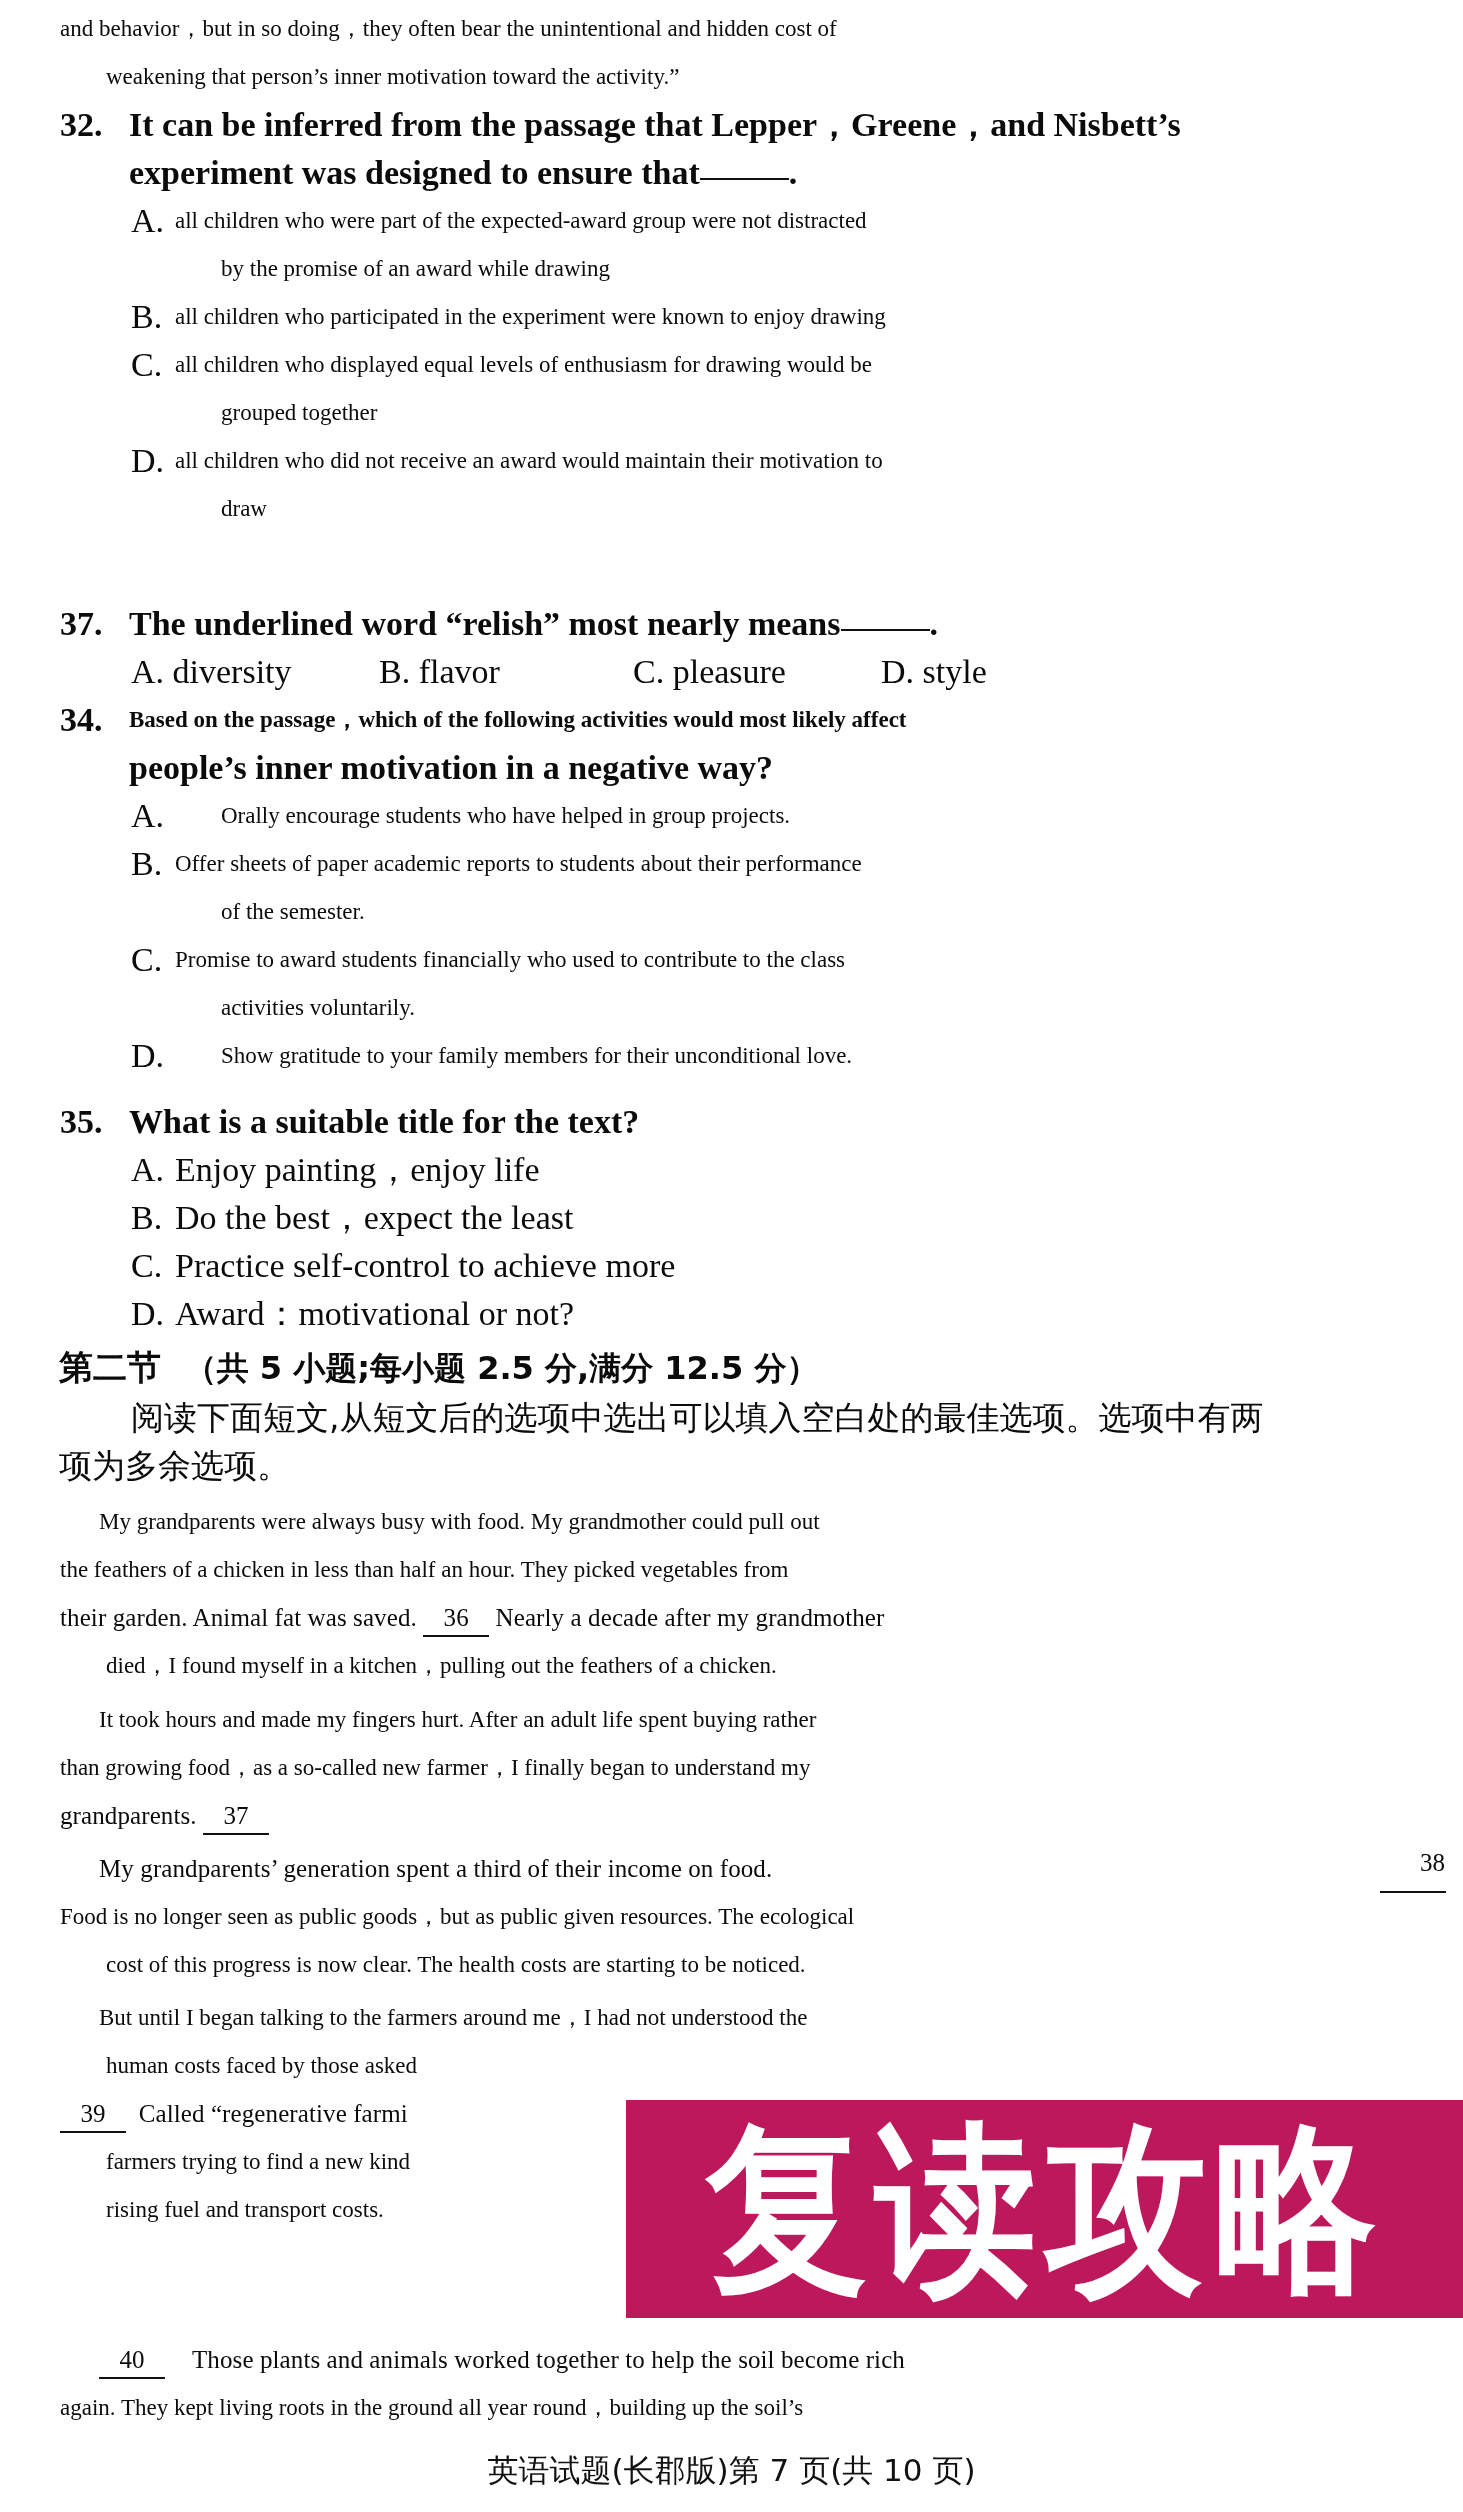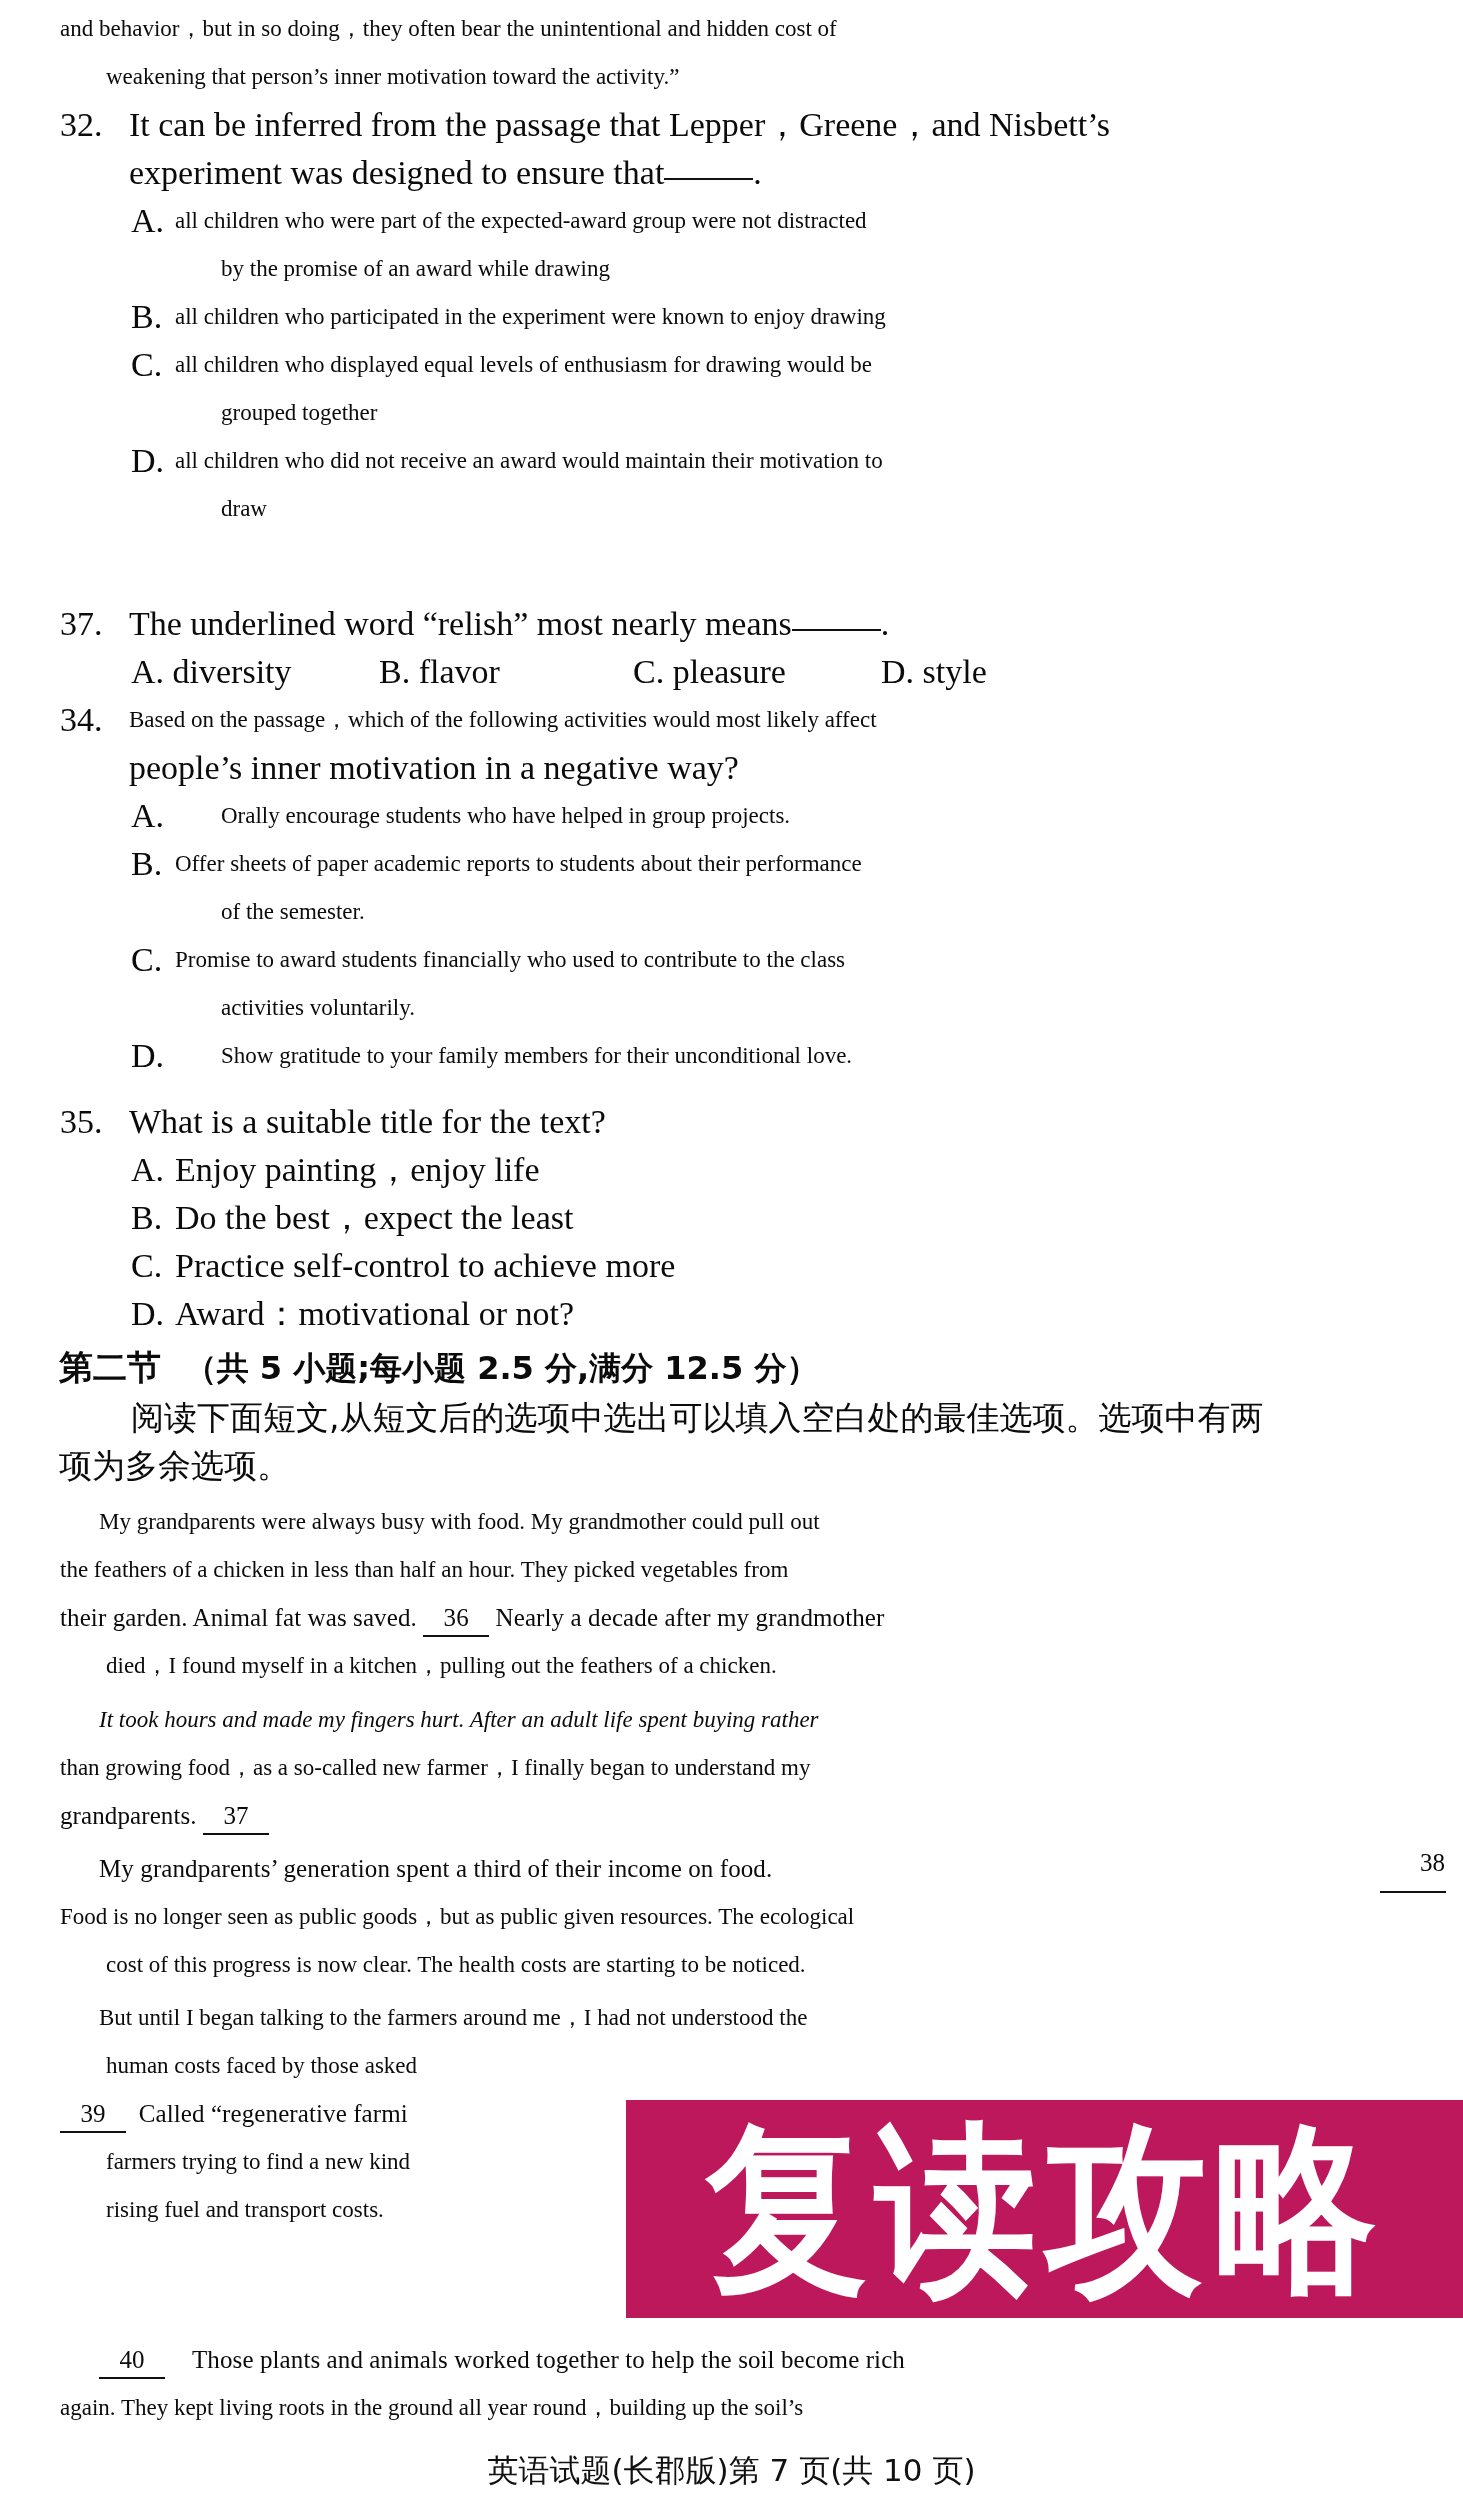--- a/index.html
+++ b/index.html
@@ -43,20 +43,21 @@
   }
   .jline.nostretch { justify-content: flex-start; margin-left: 46px; }
   .jline > span { white-space: pre; }
 
   
   .q {
     display: flex;
     width: 1386px;
     font-size: 34px;
     line-height: 48px;
+    font-weight: bold;
   }
   .q-num {
     flex: 0 0 69px;
     white-space: pre;
   }
   .q-body { flex: 1 1 auto; }
 
   
   .opt {
     display: flex;
@@ -357,21 +358,21 @@
       <span>their garden. Animal fat was saved.</span>
       <span class="numblank">36</span>
       <span>Nearly a decade after my grandmother</span>
     </div>
     <div class="jline nostretch">
       <span>died，I found myself in a kitchen，pulling out the feathers of a chicken.</span>
     </div>
   </div>
 
   <div class="abs" style="top:1696px;">
-    <div class="jline" style="text-indent:39px;font-style:italic;">
+    <div class="jline" style="text-indent:39px;">
       <span>It took hours and made my fingers hurt. After an adult life spent buying rather</span>
     </div>
     <div class="jline">
       <span>than growing food，as a so-called new farmer，I finally began to understand my</span>
     </div>
     <div class="line">
       <span>grandparents.</span>
       <span class="numblank">37</span>
     </div>
   </div>

